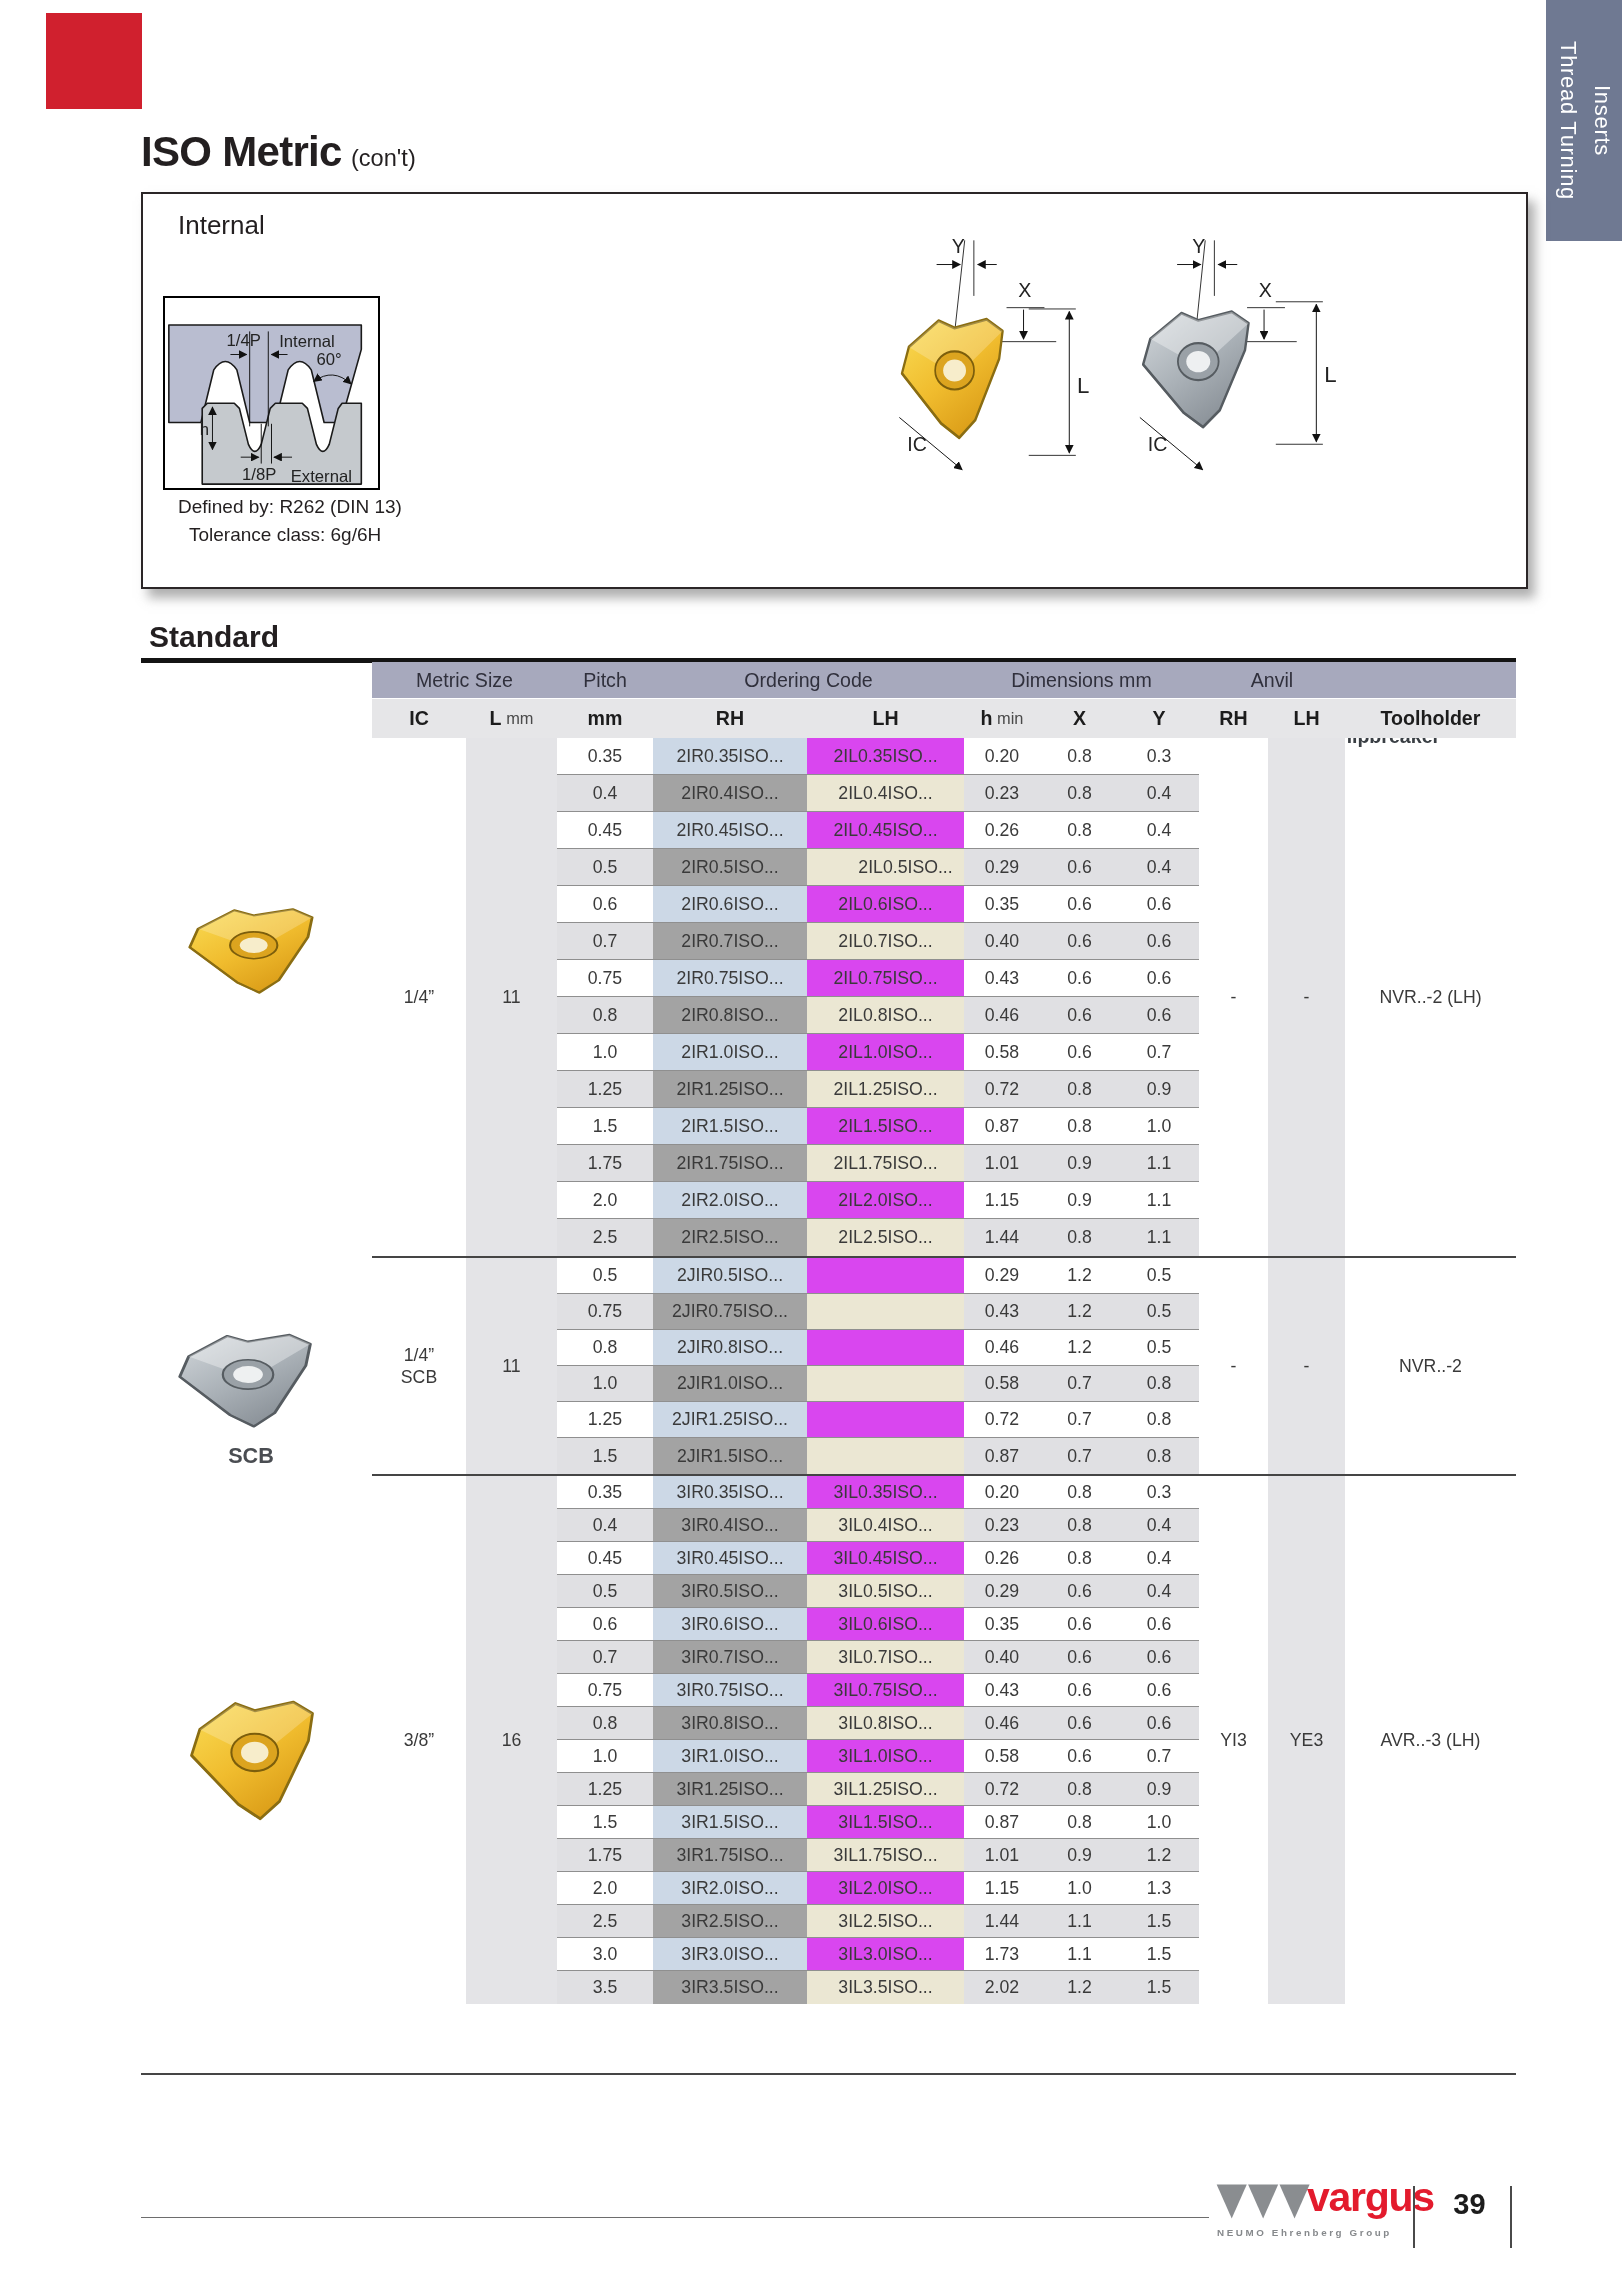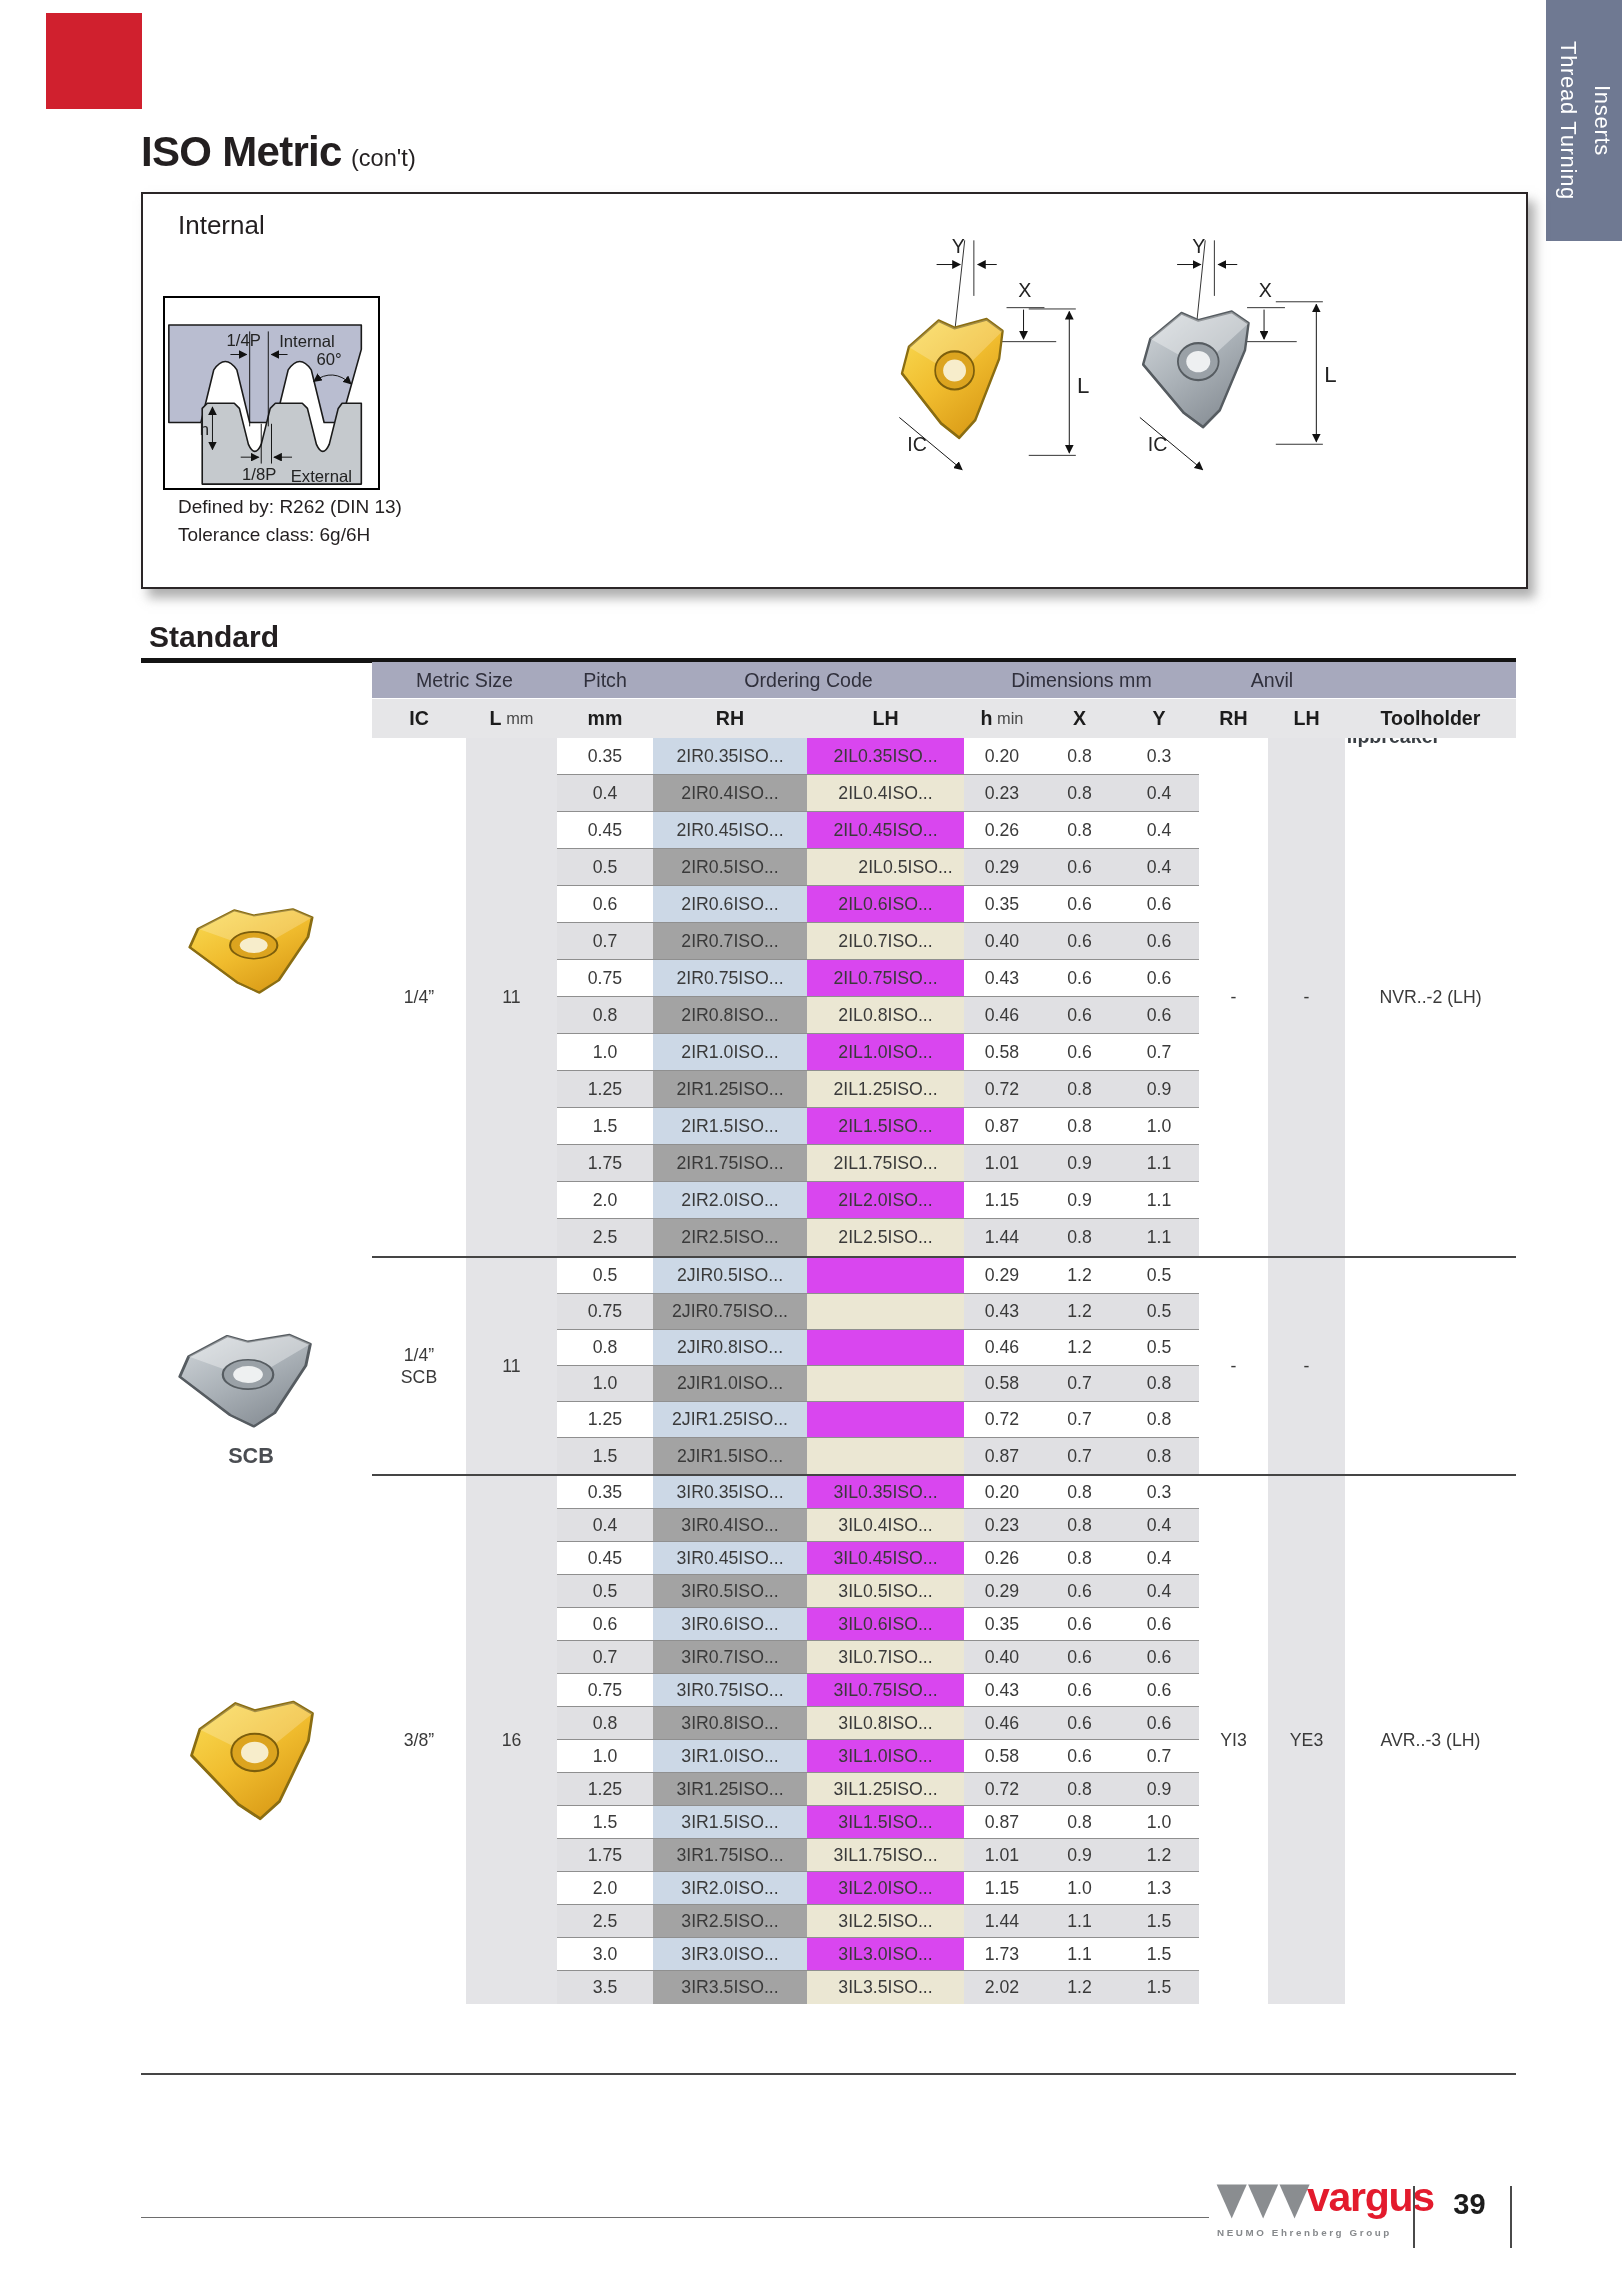--- a/index.html
+++ b/index.html
@@ -26,21 +26,21 @@
   .page-title .suffix{font-size:23.6px;font-weight:normal;margin-left:9.2px;letter-spacing:0;}
 
   
   .internal-panel{
     left:141px;top:192px;width:1387px;height:397px;background:#fff;
     border:2px solid #2b2627;box-shadow:6.5px 9.2px 10.5px rgba(110,110,110,.55);
   }
   .internal-heading{left:35px;top:15.7px;font-size:26px;color:#231f20;}
   .thread-diagram{left:19.6px;top:102px;width:217px;height:194px;border:2px solid #000;background:#fff;}
   .defined-by{left:35px;top:302px;font-size:19px;color:#231f20;}
-  .tolerance{left:35px;top:330px;font-size:19px;color:#231f20;}
+  .tolerance{left:46px;top:330px;font-size:19px;color:#231f20;}
   .panel-inserts{left:730px;top:30px;width:654px;height:366px;}
   .insert-label{position:absolute;text-align:center;color:#3a3f44;font-weight:600;white-space:pre-line;}
   .lbl-standard{left:887px;top:489px;width:170px;font-size:21px;}
   .lbl-scb-panel{left:1142px;top:470px;width:196px;font-size:19.6px;line-height:29px;}
 
   
   .section-heading{left:149px;top:620px;font-size:30px;font-weight:bold;color:#231f20;}
 
   
   .table-topline{left:141px;top:658px;width:1375px;height:4.6px;background:#141414;}
@@ -380,20 +380,21 @@
         <div class="cell  sep" style="grid-area: 5 / 7;">0.7</div>
         <div class="cell  sep" style="grid-area: 5 / 8;">0.8</div>
         <div class="cell alt" style="grid-area: 6 / 3;">1.5</div>
         <div class="cell rh-alt" style="grid-area: 6 / 4;">2JIR1.5ISO...</div>
         <div class="cell lh-alt" style="grid-area: 6 / 5;"></div>
         <div class="cell alt" style="grid-area: 6 / 6;">0.87</div>
         <div class="cell alt" style="grid-area: 6 / 7;">0.7</div>
         <div class="cell alt" style="grid-area: 6 / 8;">0.8</div>
         <div class="cell " style="grid-area: 1 / 9 / span 6;">-</div>
         <div class="cell strip" style="grid-area: 1 / 10 / span 6;">-</div>
+        <div class="cell " style="grid-area: 1 / 11 / span 6;">NVR..-2</div>
       </div>
       <div class="tgroup divided" style="grid-auto-rows: 33px;">
         <div class="cell " style="grid-area: 1 / 1 / span 16;">3/8”</div>
         <div class="cell strip" style="grid-area: 1 / 2 / span 16;">16</div>
         <div class="cell  sep" style="grid-area: 1 / 3;">0.35</div>
         <div class="cell rh-odd sep" style="grid-area: 1 / 4;">3IR0.35ISO...</div>
         <div class="cell lh-odd sep" style="grid-area: 1 / 5;">3IL0.35ISO...</div>
         <div class="cell  sep" style="grid-area: 1 / 6;">0.20</div>
         <div class="cell  sep" style="grid-area: 1 / 7;">0.8</div>
         <div class="cell  sep" style="grid-area: 1 / 8;">0.3</div>

